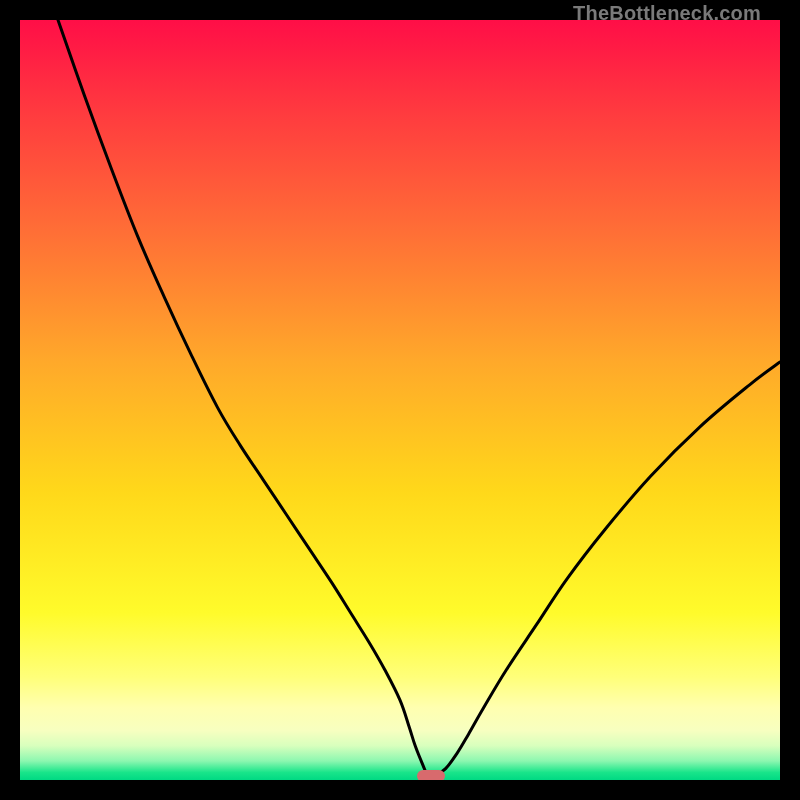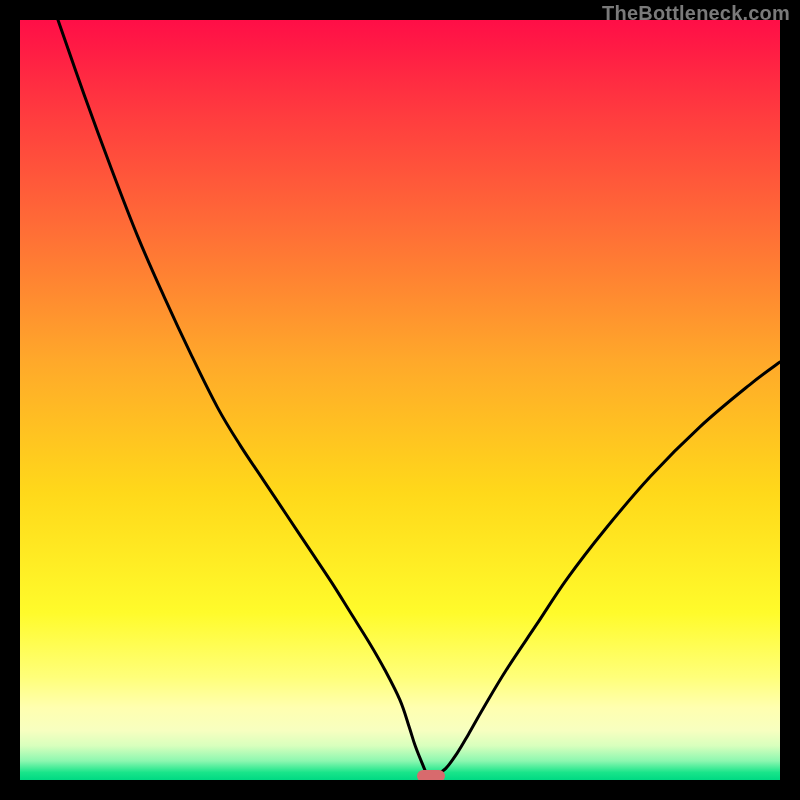--- a/index.html
+++ b/index.html
@@ -42,21 +42,21 @@
   .marker {
     position: absolute;
     width: 28px;
     height: 12px;
     border-radius: 6px;
     transform: translate(-50%, -50%);
   }
   .watermark {
     position: absolute;
     top: 2px;
-    right: 10px;
+    right: 39px;
     font-size: 20px;
     font-weight: 600;
     letter-spacing: 0.2px;
   }
 </style>
 </head>
 <body>
 
 <div class="stage">
 

